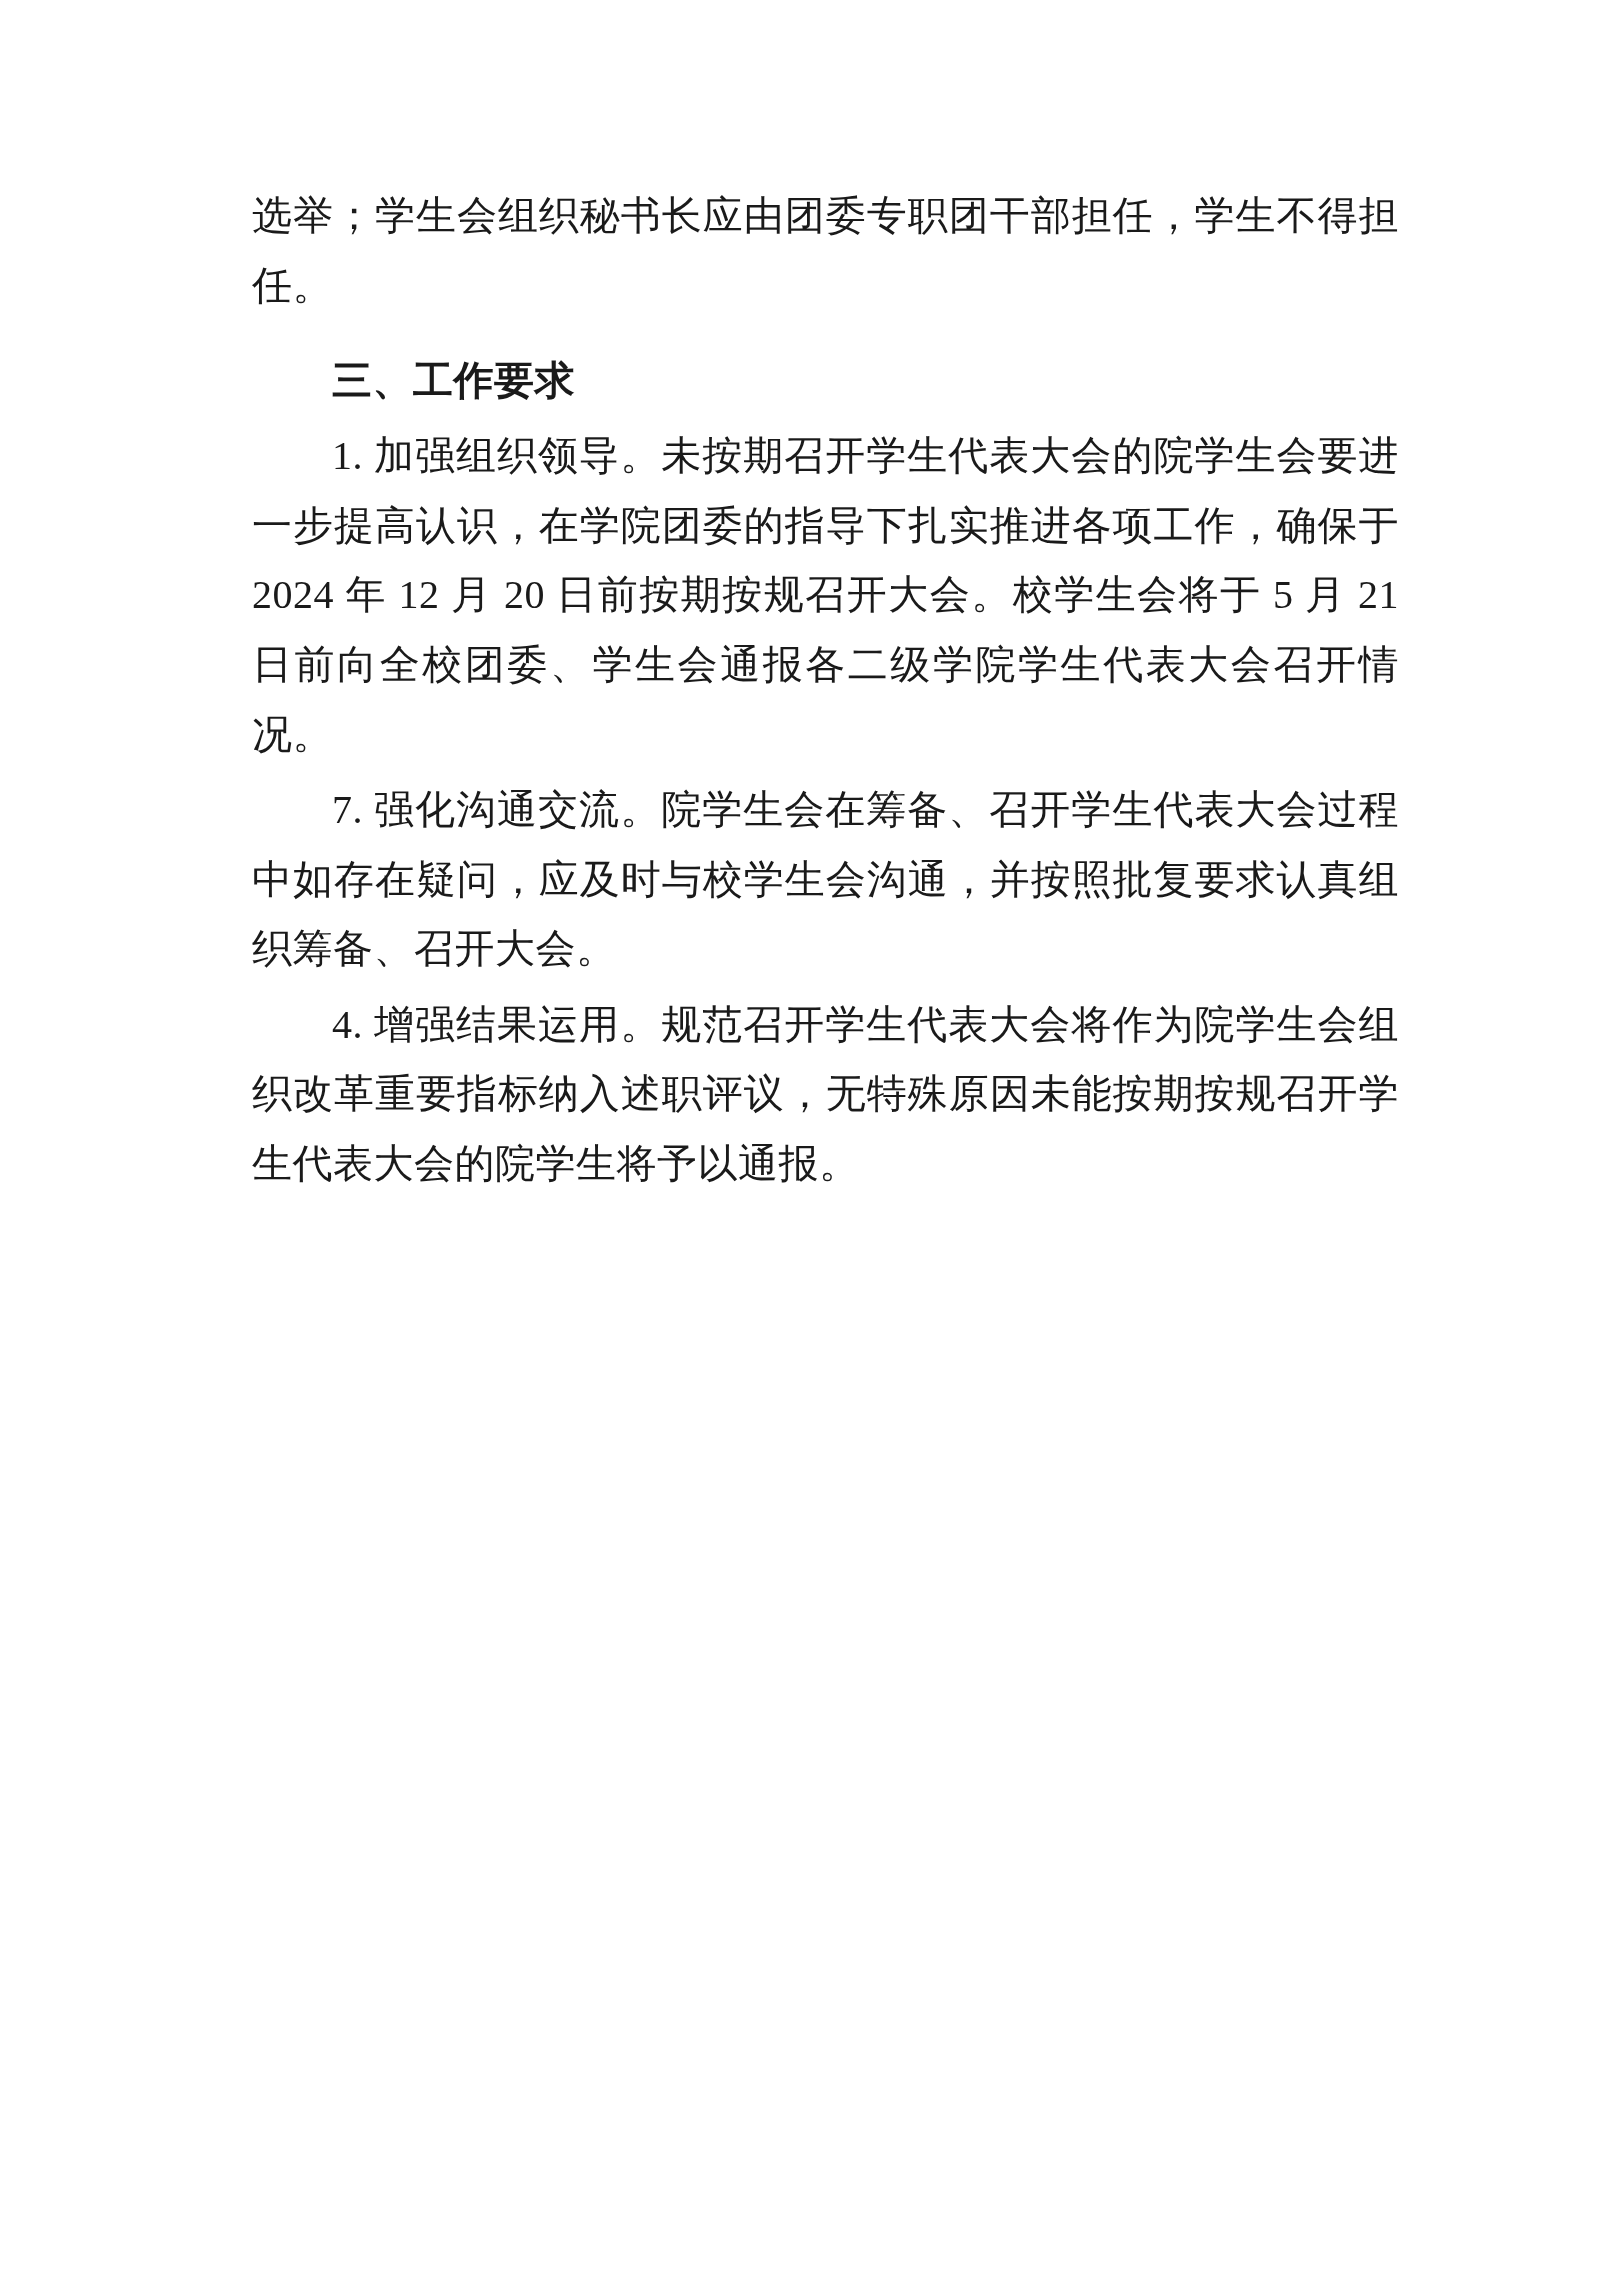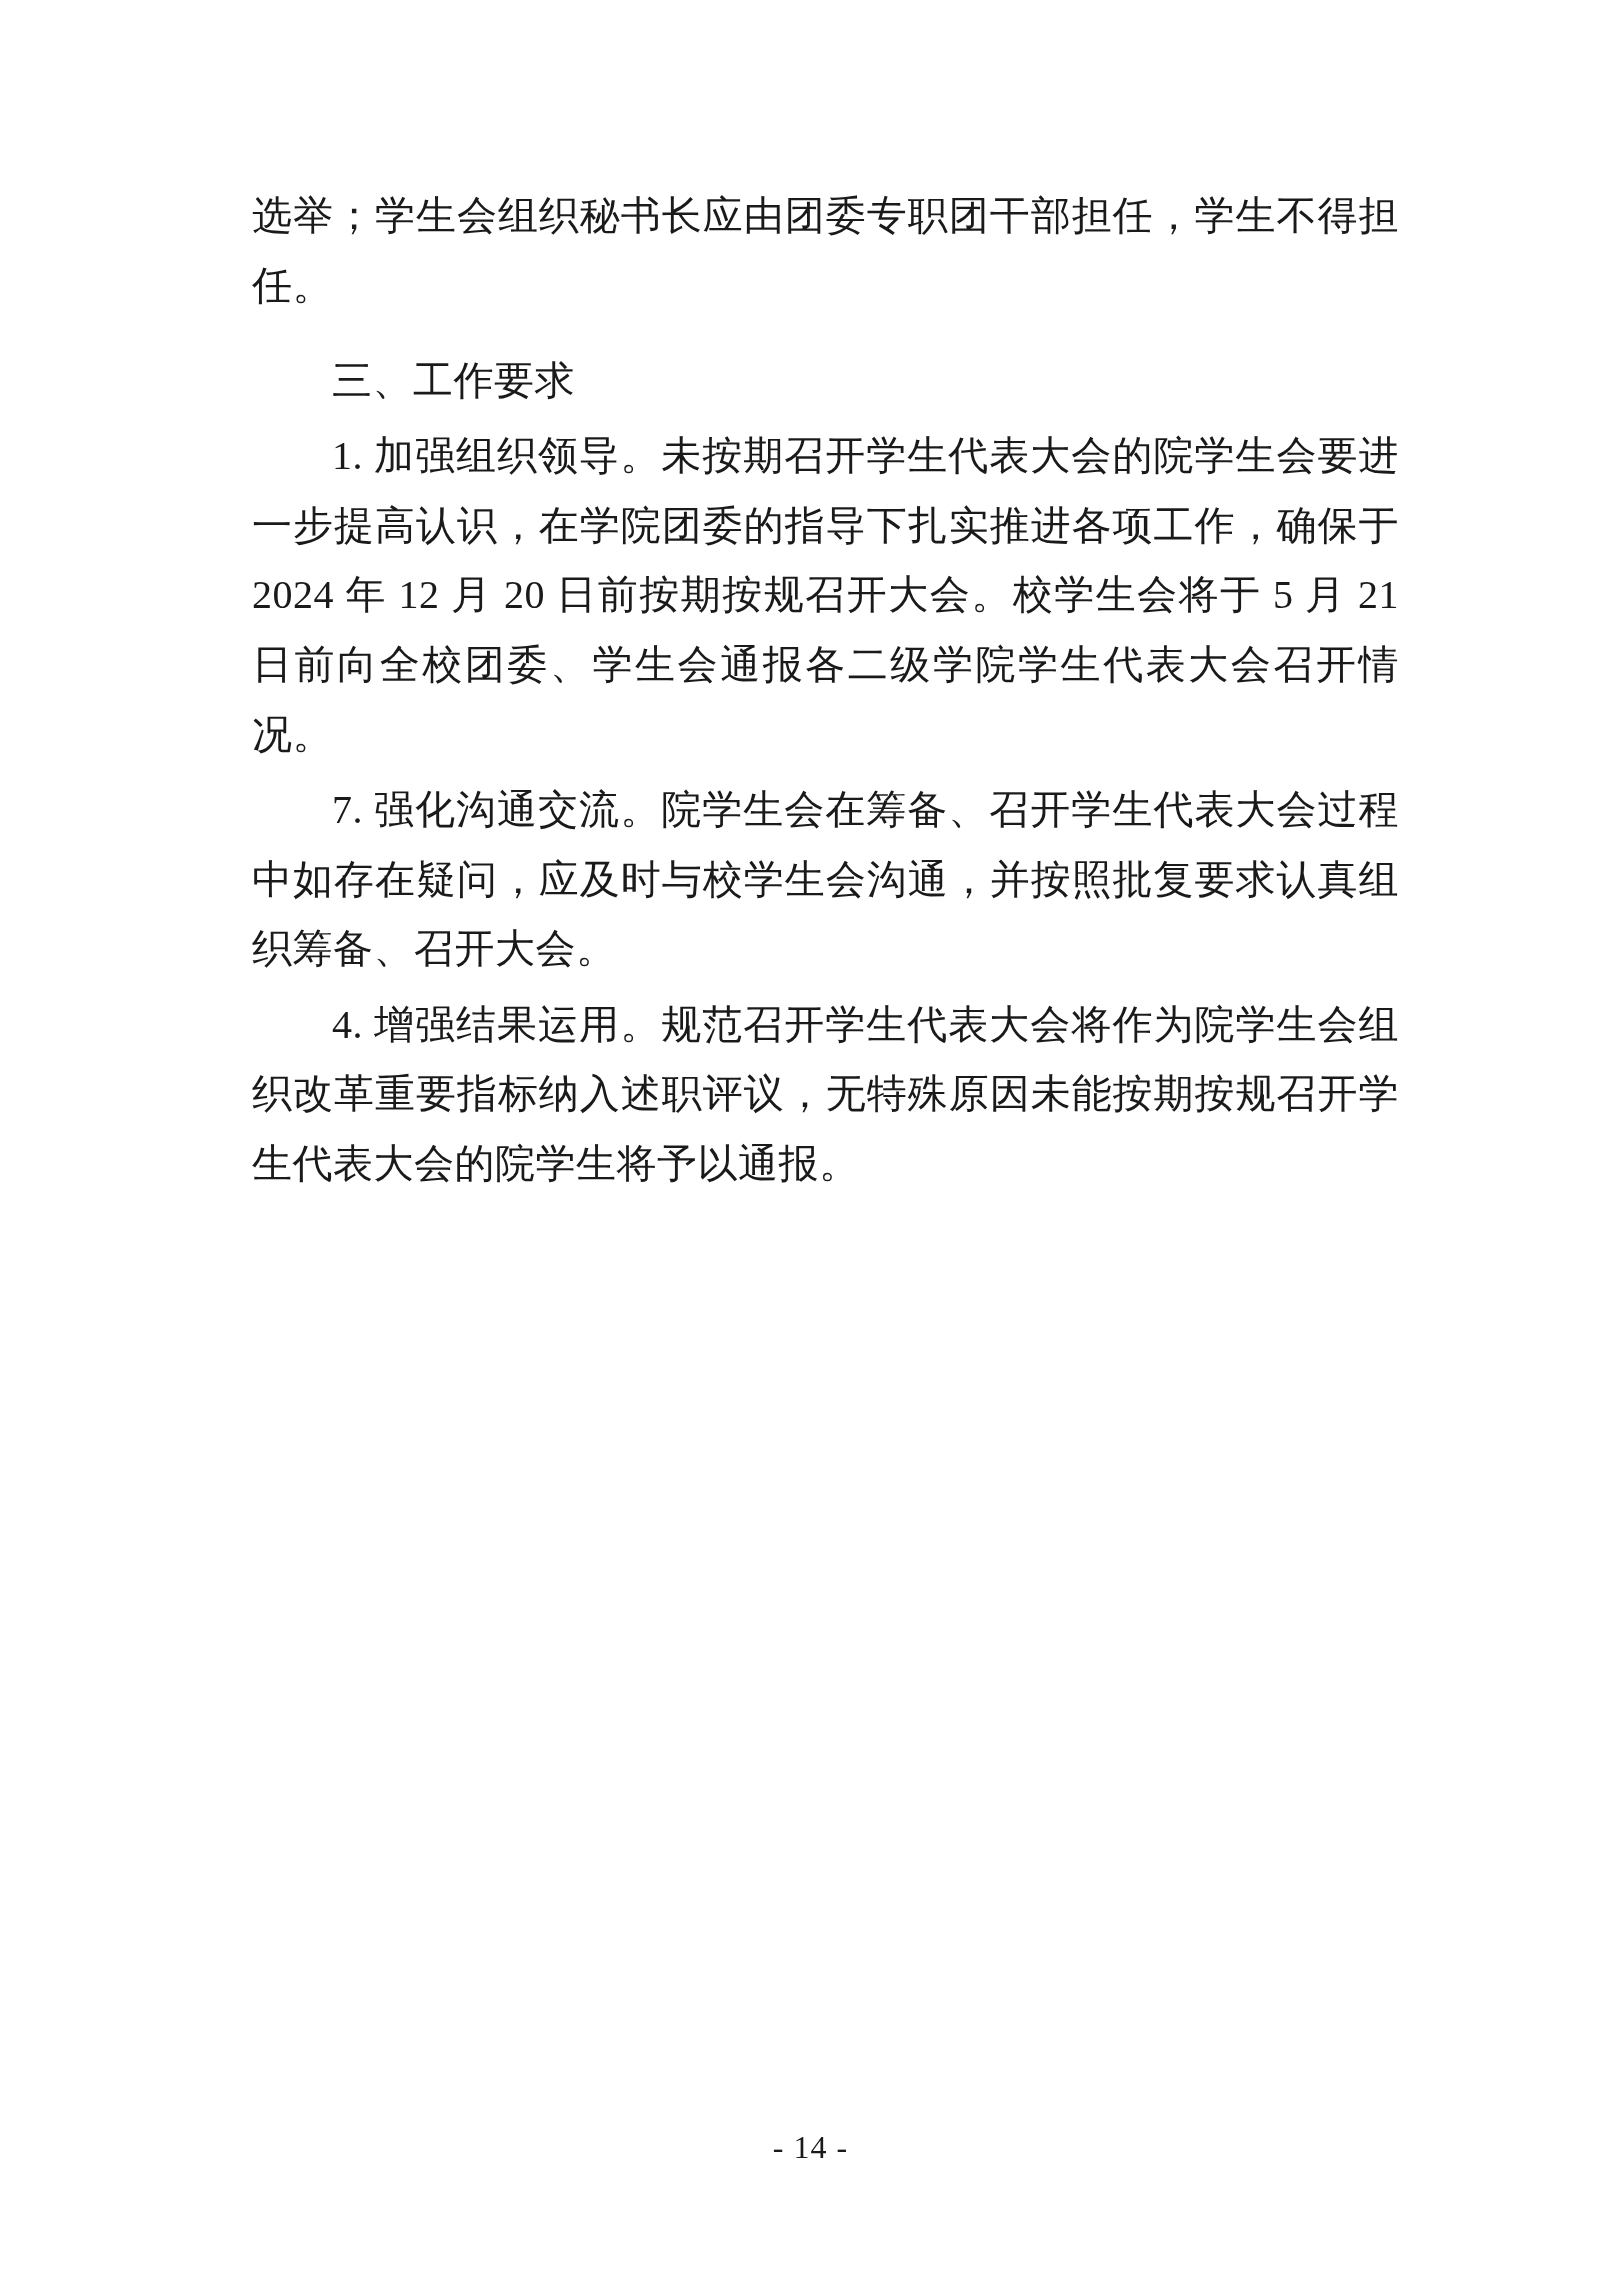--- a/index.html
+++ b/index.html
@@ -35,21 +35,21 @@
   }
   .para.indent {
     text-indent: 80px;
   }
   .para.tight {
     margin-bottom: 0;
   }
   .heading {
     font-size: 40px;
     line-height: 1.74;
-    font-weight: normal;
+    font-weight: bold;
     text-indent: 80px;
     margin: 9.8px 0 5.9px 0;
     letter-spacing: 0.5px;
   }
   .lead {
     font-weight: normal;
   }
   .footer {
     position: absolute;
     left: 0;
@@ -84,15 +84,14 @@
       <span class="lead">7. 强化沟通交流。</span><span>院学生会在筹备、召开学生代表大会过程中如存在疑问，应及时与校学生会沟通，并按照批复要求认真组织筹备、召开大会。</span>
     </p>
 
 
     <p class="para indent">
       <span class="lead">4. 增强结果运用。</span><span>规范召开学生代表大会将作为院学生会组织改革重要指标纳入述职评议，无特殊原因未能按期按规召开学生代表大会的院学生将予以通报。</span>
     </p>
 
   </div>
 
-  <div class="footer">- 14 -</div>
 </div>
 
 
 </body></html>

